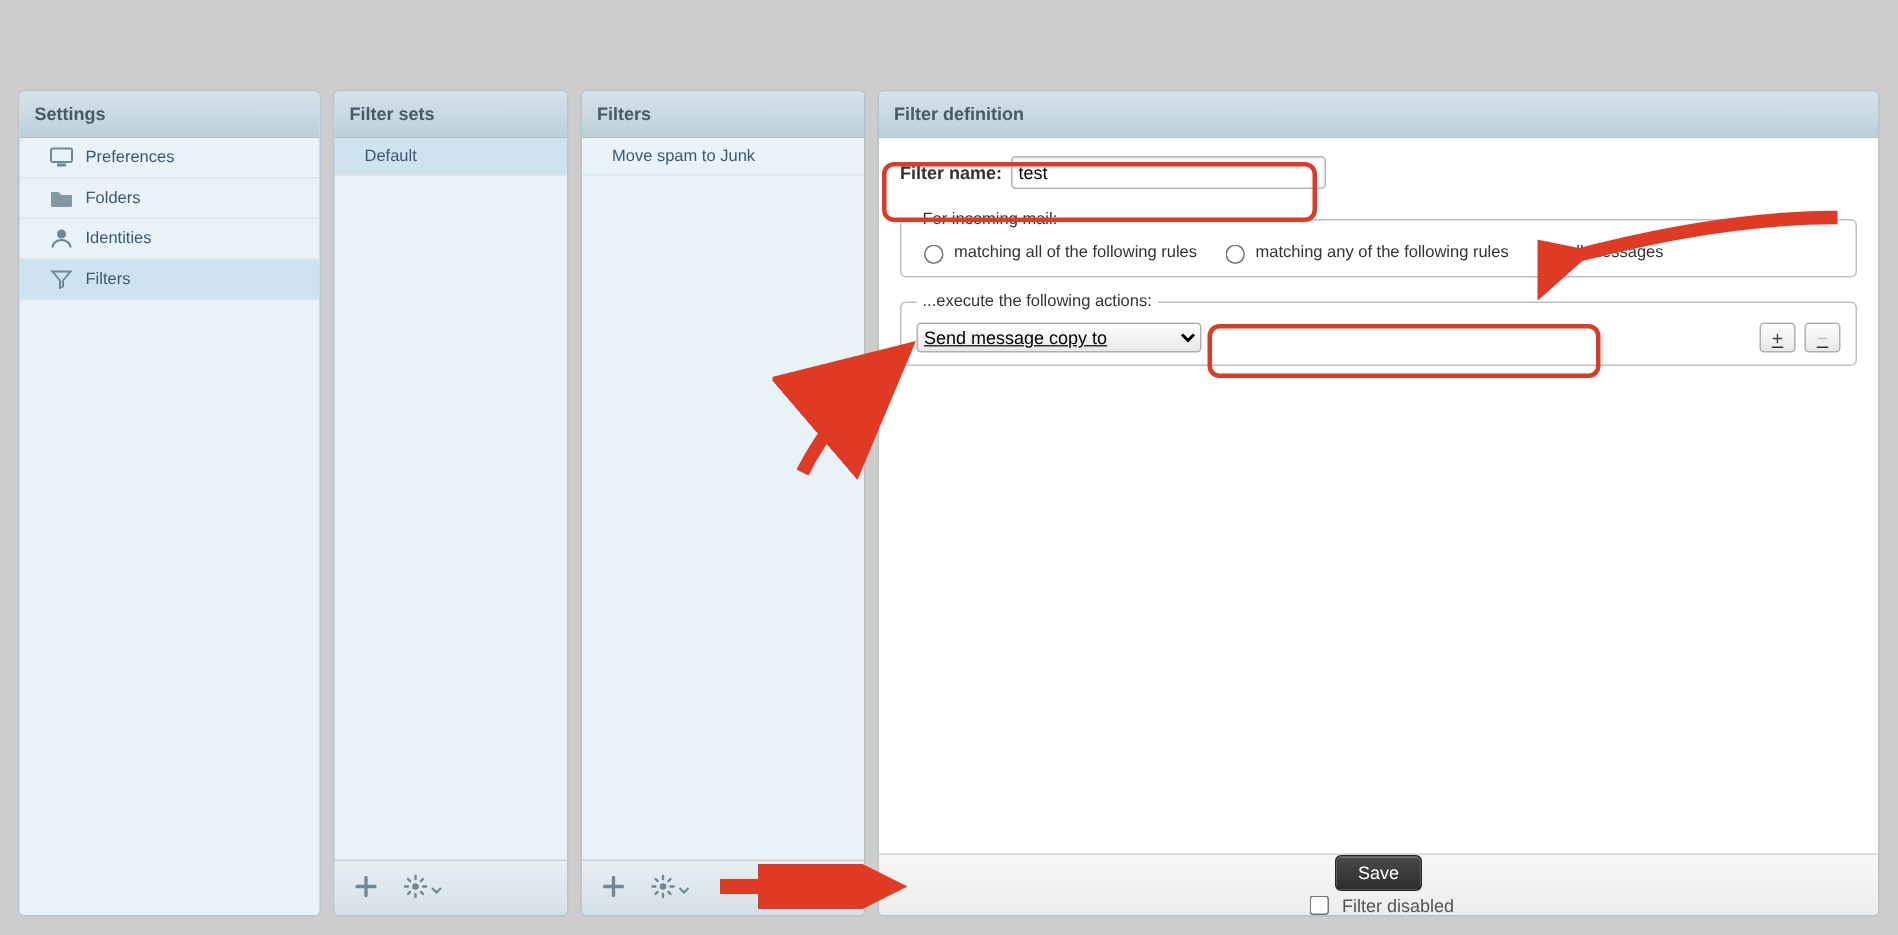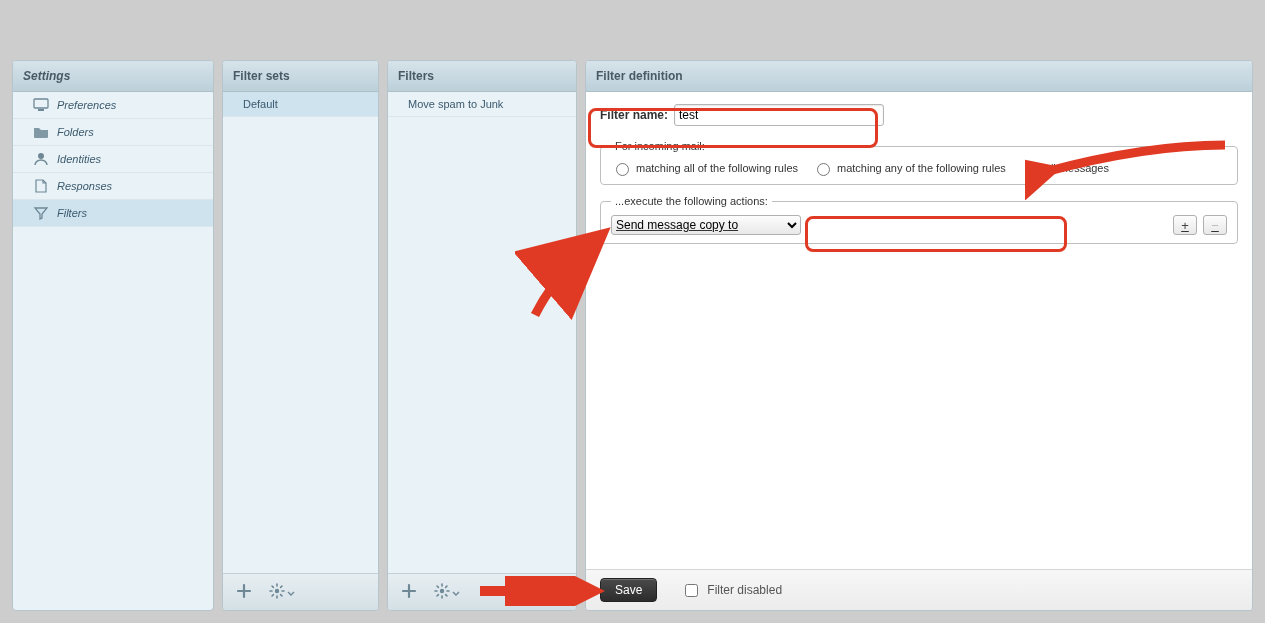--- a/index.html
+++ b/index.html
@@ -24,21 +24,21 @@
   }
   .panel {
     background: #e9f2f6;
     border: 1px solid #b6c4cc;
     border-radius: 4px;
     display: flex;
     flex-direction: column;
     position: relative;
     overflow: hidden;
   }
-  .panel-settings { width: 200px; font-style: italic; }
+  .panel-settings { width: 200px; }
   .panel-filtersets { width: 155px; }
   .panel-filters { width: 188px; }
   .panel-definition {
     flex: 1;
     background: linear-gradient(#f7f7f7, #efefef);
   }
   .panel-header {
     background: linear-gradient(#d6e3ea, #bcd0da);
     color: #4a5a64;
     font-weight: bold;
@@ -180,22 +180,22 @@
   .square-btn:disabled {
     color: #bbb;
     cursor: default;
   }
   .def-footer {
     height: 40px;
     border-top: 1px solid #d6d6d6;
     background: linear-gradient(#f7f7f7,#ececec);
     display: flex;
     align-items: center;
-    gap: 24px;
     padding: 0 14px;
+    flex-direction: column;
   }
   .save-btn {
     background: linear-gradient(#4a4a4a,#2c2c2c);
     color: #fff;
     border: 1px solid #222;
     border-radius: 4px;
     padding: 4px 14px;
     font-size: 12px;
     cursor: pointer;
     box-shadow: inset 0 1px 0 rgba(255,255,255,0.2);
@@ -253,29 +253,20 @@
       <div class="list-item">
         <span class="icon">
           <svg width="16" height="14" viewBox="0 0 16 14">
               <circle cx="8" cy="4" r="3" fill="currentColor"></circle>
               <path d="M2 13c0-3 3-5 6-5s6 2 6 5" fill="none" stroke="currentColor" stroke-width="1.4"></path>
             </svg>
         </span>
         <span>Identities</span>
       </div>
 
-      <div class="list-item">
-        <span class="icon">
-          <svg width="16" height="14" viewBox="0 0 16 14">
-              <path d="M3 1h7l3 3v9H3z" fill="none" stroke="currentColor" stroke-width="1.2"></path>
-              <path d="M10 1v3h3" fill="none" stroke="currentColor" stroke-width="1.2"></path>
-            </svg>
-        </span>
-        <span>Responses</span>
-      </div>
 
       <div class="list-item selected">
         <span class="icon">
           <svg width="16" height="14" viewBox="0 0 16 14">
               <path d="M2 2h12L9 8v4l-2 1V8L2 2z" fill="none" stroke="currentColor" stroke-width="1.3"></path>
             </svg>
         </span>
         <span>Filters</span>
       </div>
     </div>

